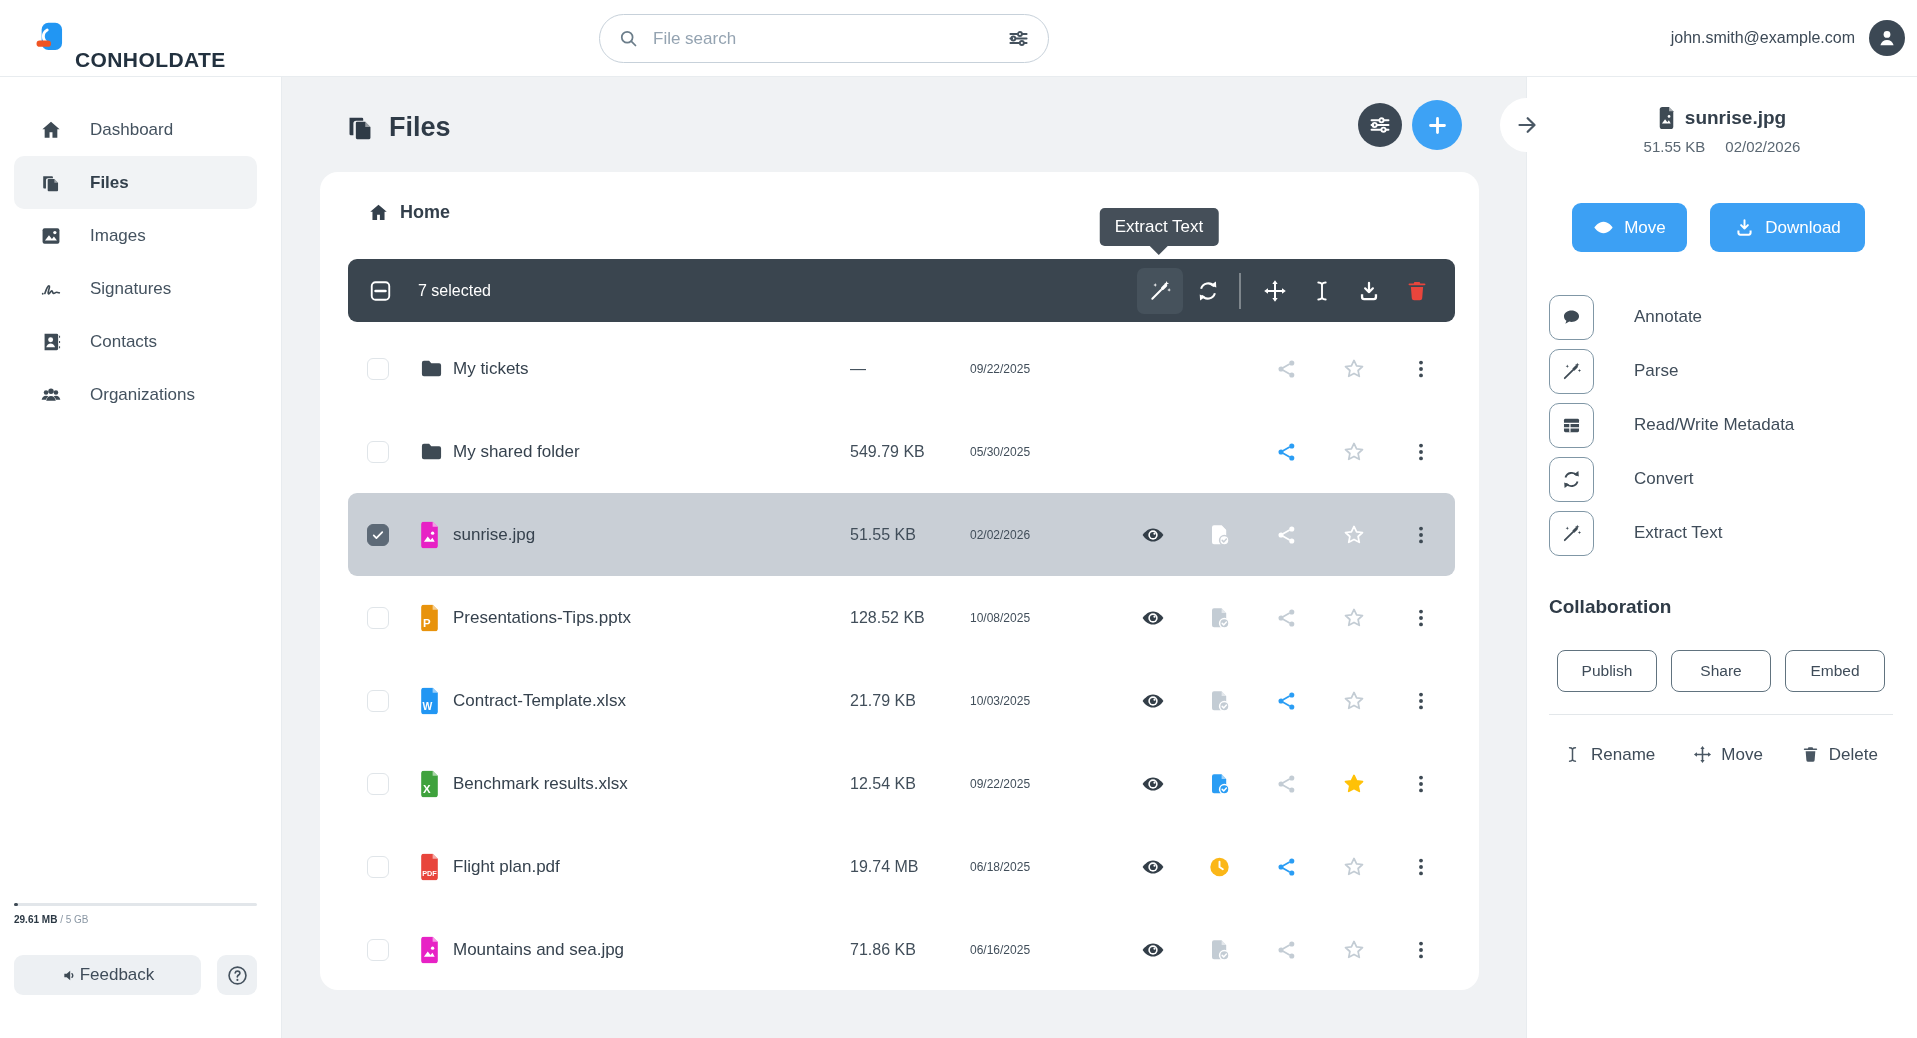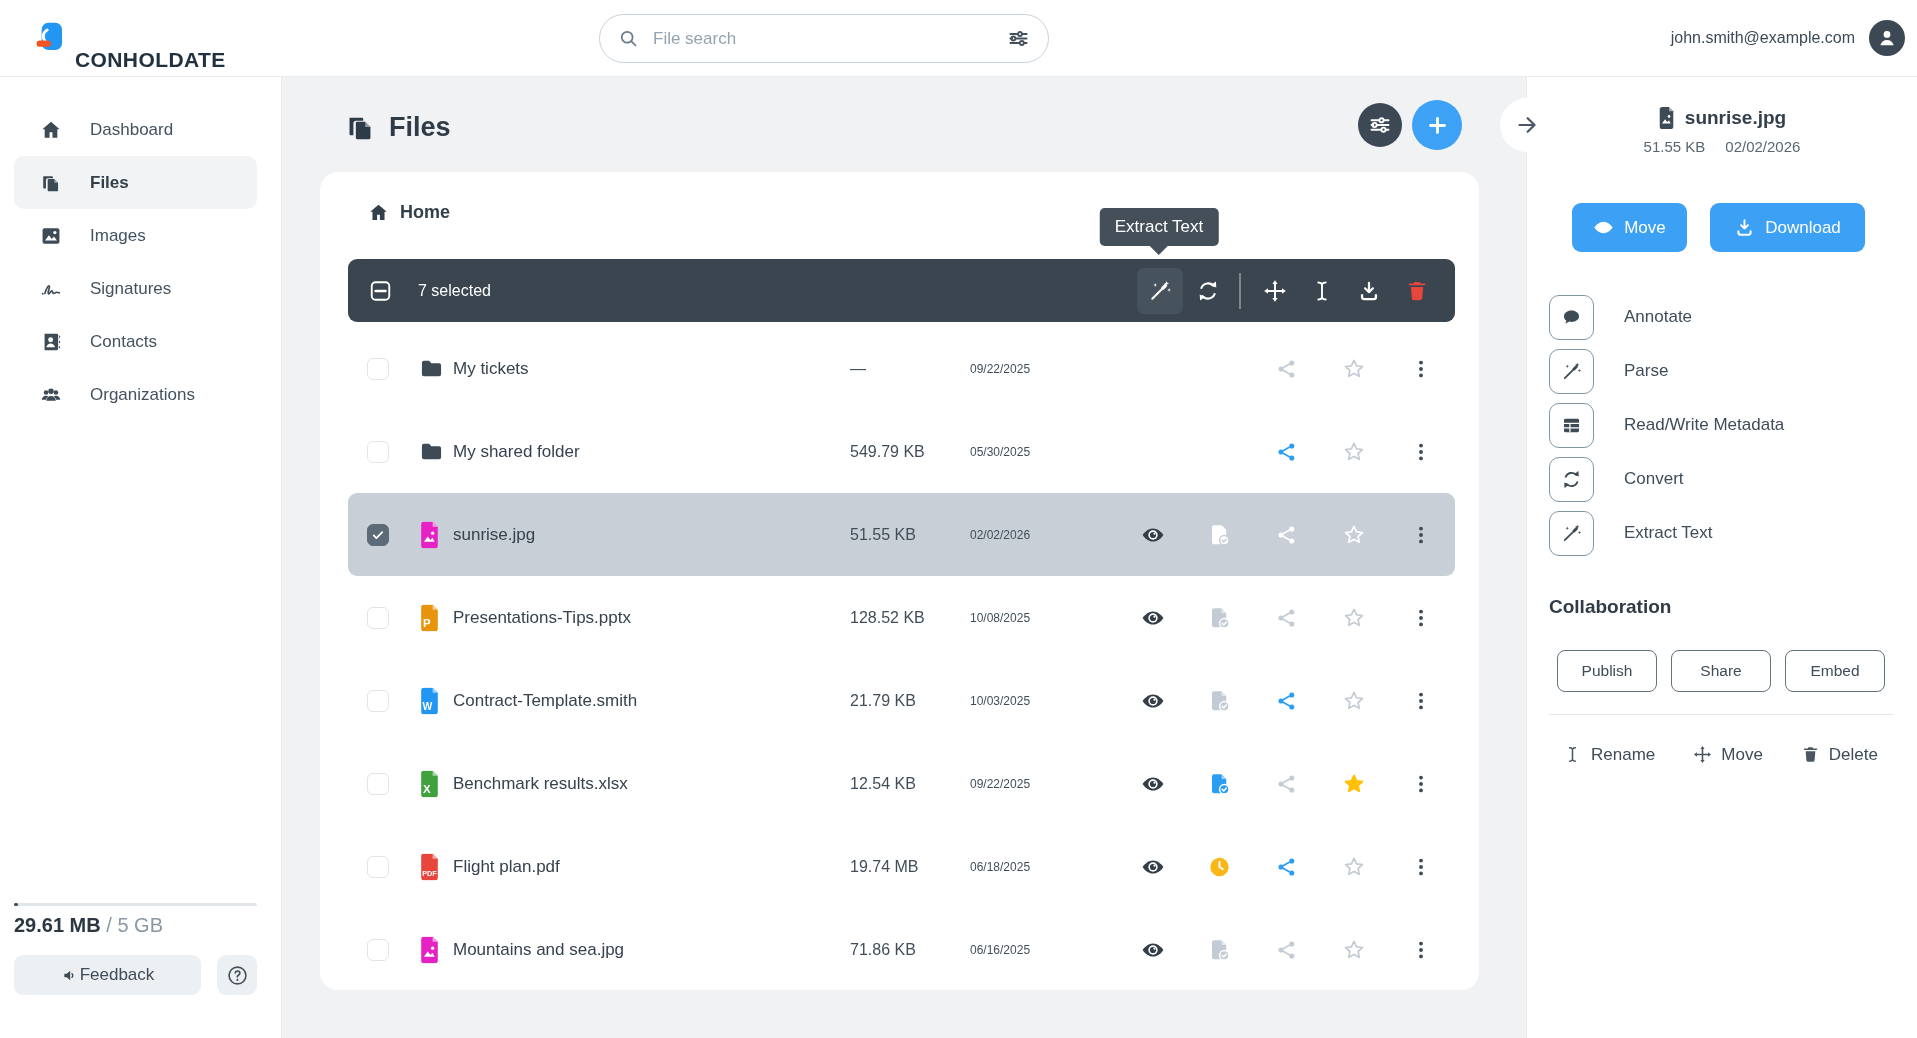--- a/index.html
+++ b/index.html
@@ -17,21 +17,21 @@
   .avatar{width:36px;height:36px;border-radius:50%;background:#3c4854;display:flex;align-items:center;justify-content:center;}
   
   .sidebar{position:absolute;left:0;top:76px;bottom:0;width:281px;background:#fff;border-right:1px solid #e8ecef;z-index:5;}
   .sb-item{position:absolute;left:14px;width:243px;height:53px;border-radius:10px;display:flex;align-items:center;color:#44525f;cursor:pointer;}
   .sb-item svg{margin-left:13px;color:#3e4a54;}
   .sb-label{margin-left:28px;font-size:17px;}
   .sb-item.active{background:#f1f3f5;}
   .sb-item.active .sb-label{font-weight:bold;color:#323f4b;}
   .storage-bar{position:absolute;left:14px;top:827px;width:243px;height:3px;background:#e2e6ea;border-radius:2px;}
   .storage-bar i{position:absolute;left:0;top:0;bottom:0;width:5px;background:#3e4a54;border-radius:2px;}
-  .storage-txt{position:absolute;left:14px;top:838px;font-size:20px;color:#8a97a4;}
+  .storage-txt{position:absolute;left:14px;top:838px;font-size:10px;color:#8a97a4;}
   .storage-txt b{color:#2b3844;}
   .fb-btn{position:absolute;left:14px;top:879px;width:187px;height:40px;border-radius:9px;background:#edf0f3;display:flex;align-items:center;justify-content:center;gap:0;color:#3f4c59;font-size:17px;cursor:pointer;}
   .help-btn{position:absolute;left:217px;top:879px;width:40px;height:40px;border-radius:9px;background:#edf0f3;display:flex;align-items:center;justify-content:center;color:#45525e;cursor:pointer;}
   
   .main{position:absolute;left:281px;top:76px;right:390px;bottom:0;}
   .page-head{position:absolute;left:64px;top:28px;height:46px;display:flex;align-items:center;gap:13px;color:#2f3b47;}
   .page-head .t{font-size:27px;font-weight:bold;}
   .round-btn{position:absolute;border-radius:50%;display:flex;align-items:center;justify-content:center;cursor:pointer;}
   .btn-filter{left:1077px;top:27px;width:44px;height:44px;background:#3c4854;color:#fff;}
   .btn-add{left:1131px;top:24px;width:50px;height:50px;background:#3da2f5;color:#fff;}
@@ -66,21 +66,21 @@
   .panel{position:absolute;right:0;top:76px;bottom:0;width:390px;background:#fff;border-left:1px solid #e8ecef;z-index:4;}
   .collapse{position:absolute;left:-27px;top:22px;width:54px;height:54px;border-radius:50%;background:#fff;display:flex;align-items:center;justify-content:center;color:#4a5865;cursor:pointer;}
   .p-title{position:absolute;left:0;right:0;top:31px;display:flex;align-items:center;justify-content:center;gap:10px;color:#333f4b;}
   .p-title .t{font-size:19px;font-weight:bold;}
   .p-meta{position:absolute;left:0;right:0;top:62px;display:flex;justify-content:center;gap:20px;font-size:15px;color:#5a6772;}
   .p-btns{position:absolute;left:45px;top:127px;display:flex;gap:23px;}
   .blue-btn{height:49px;border-radius:9px;background:#3ca0f4;color:#fff;font-size:17px;display:flex;align-items:center;justify-content:center;gap:10px;cursor:pointer;}
   .b-view{width:115px;}
   .b-down{width:155px;}
   .p-actions{position:absolute;left:22px;top:214px;}
-  .p-act{height:54px;display:flex;align-items:center;gap:30px;cursor:pointer;}
+  .p-act{height:54px;display:flex;align-items:center;gap:40px;cursor:pointer;}
   .p-act .sq{width:45px;height:45px;border:1px solid #8097a6;border-radius:10px;display:flex;align-items:center;justify-content:center;color:#3e4a54;box-sizing:border-box;}
   .p-act .lb{font-size:17px;color:#3f4c59;}
   .collab-h{position:absolute;left:22px;top:520px;font-size:19px;font-weight:bold;color:#2f3b47;}
   .collab-btns{position:absolute;left:30px;top:574px;display:flex;gap:14px;}
   .collab-btn{width:100px;height:42px;border:1px solid #61737f;border-radius:8px;display:flex;align-items:center;justify-content:center;font-size:15.5px;color:#3f4c59;cursor:pointer;background:#fff;box-sizing:border-box;}
   .p-div{position:absolute;left:22px;top:638px;width:344px;height:1px;background:#e3e7ea;}
   .p-foot{position:absolute;left:36px;top:669px;display:flex;gap:38px;}
   .p-foot .fa{display:flex;gap:9px;font-size:17px;color:#3f4c59;cursor:pointer;}
   .p-foot .fa svg{color:#4a5763;}
 </style>
@@ -577,21 +577,21 @@
               </svg>
             </div>
           </div>
           <div class="frow">
             <div class="cell cb"></div>
             <div class="cell fic">
               <svg width="21" height="27" style="color: rgb(33, 150, 243);">
                 <use href="#f-w"></use>
               </svg>
             </div>
-            <div class="cell fname">Contract-Template.smith</div>
+            <div class="cell fname">Contract-Template.xlsx</div>
             <div class="cell fsize">21.79 KB</div>
             <div class="cell fdate">10/03/2025</div>
             <div class="cell a-eye act">
               <svg width="24" height="24" style="color: rgb(51, 62, 72);">
                 <use href="#i-eye"></use>
               </svg>
             </div>
             <div class="cell a-status act">
               <svg width="24" height="24" style="color: rgb(195, 204, 212);">
                 <use href="#i-filecheck"></use>

